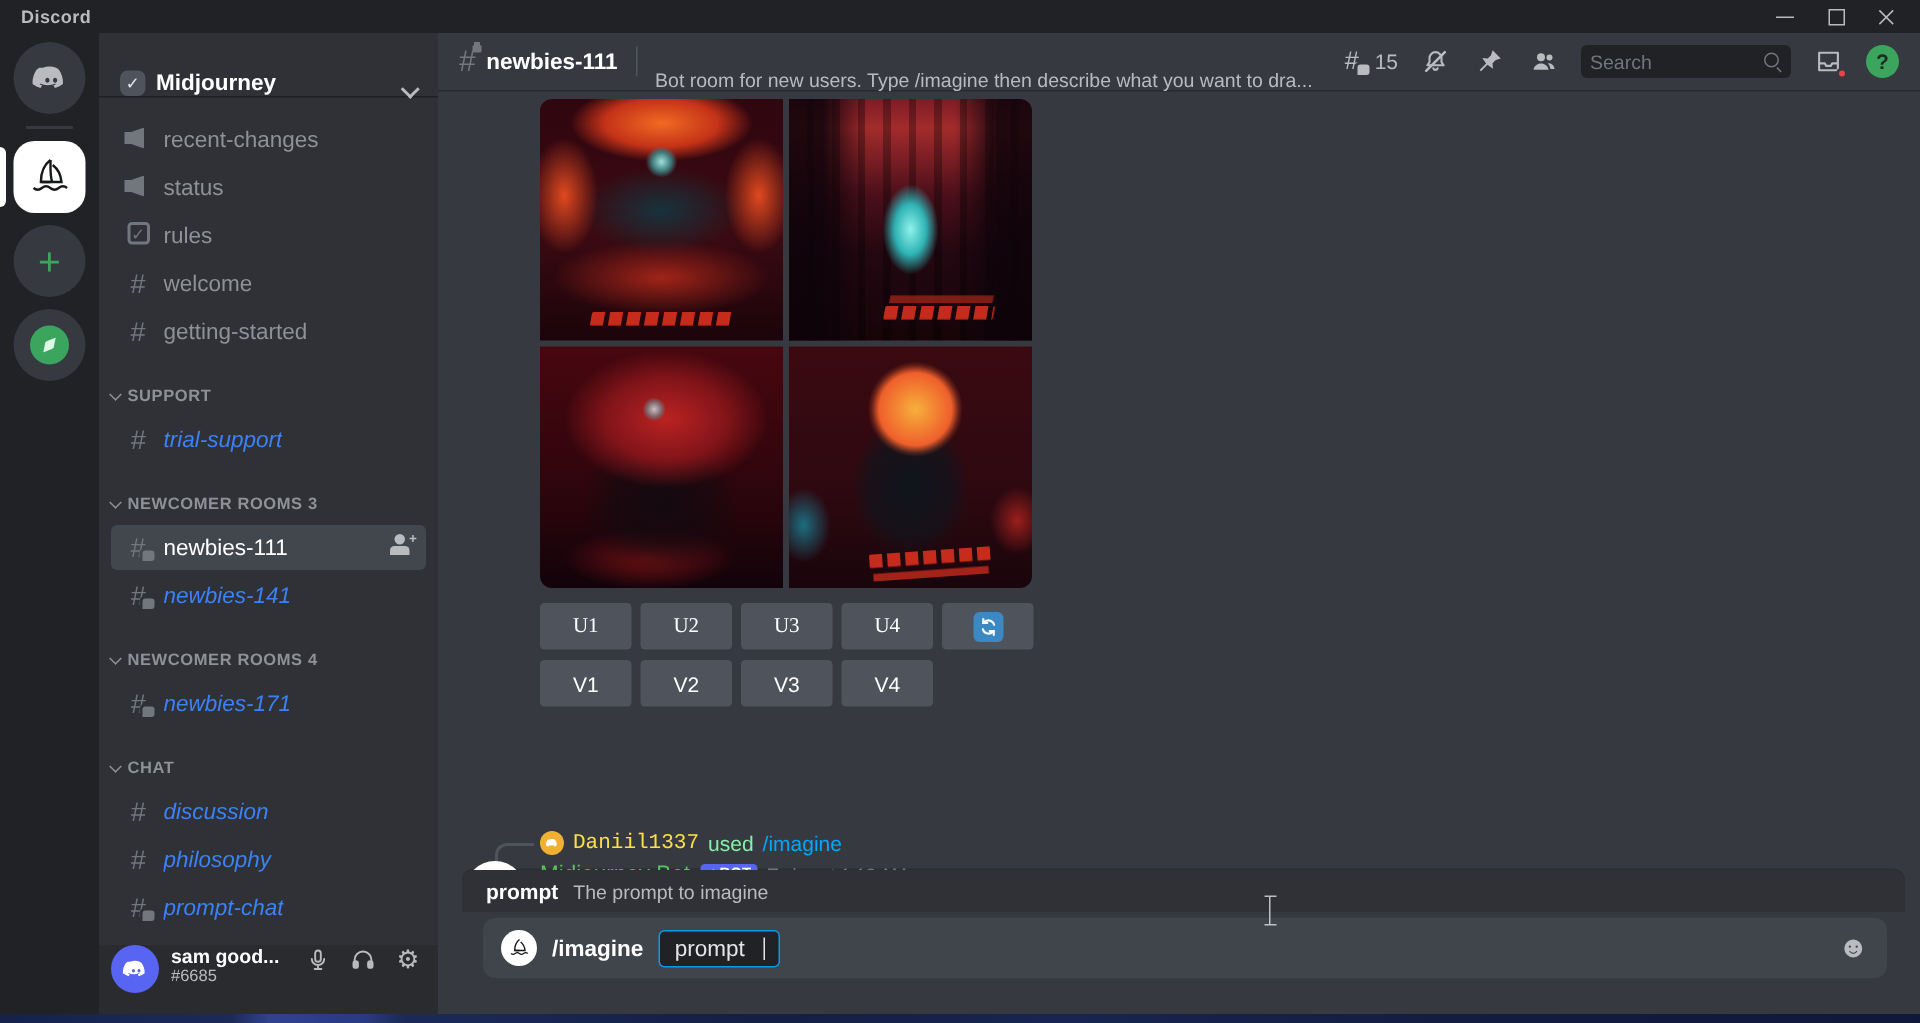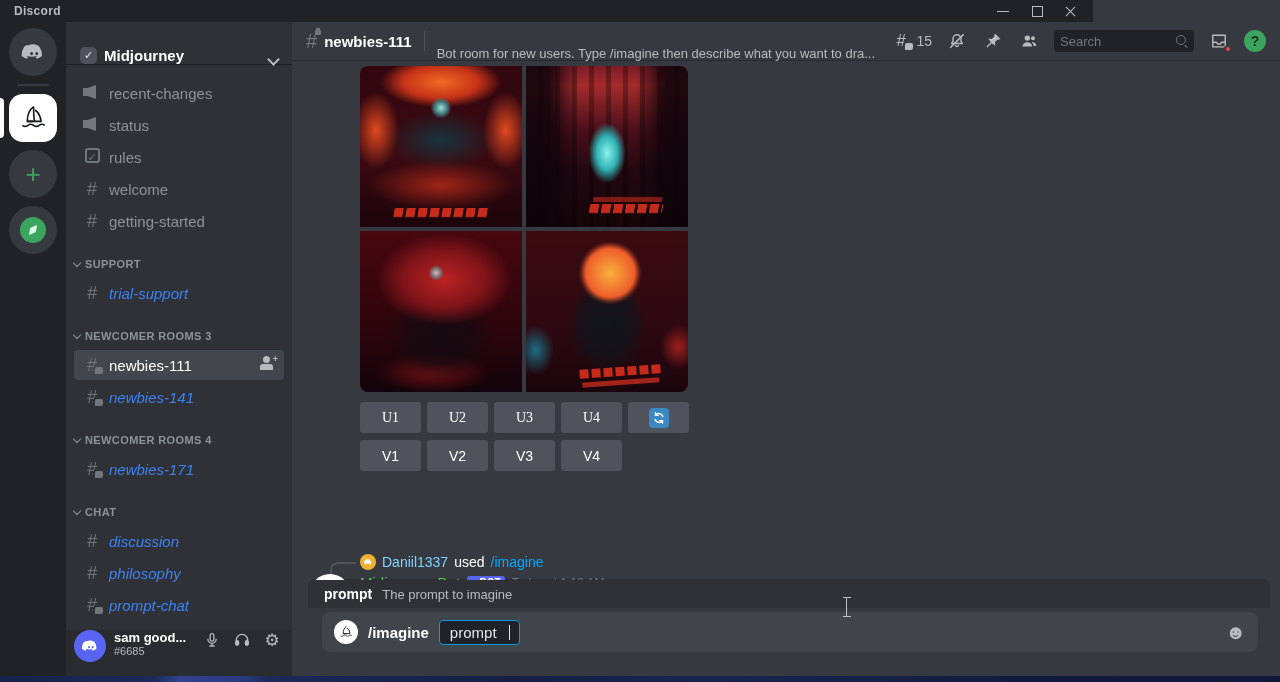--- a/index.html
+++ b/index.html
@@ -1,20 +1,20 @@
 <!DOCTYPE html>
 <html><head>
 <meta charset="utf-8">
 <style>
   * { margin:0; padding:0; box-sizing:border-box; }
   html,body { width:1280px; height:682px; overflow:hidden; background:#36393f;
     font-family:"Liberation Sans","DejaVu Sans",sans-serif; }
 
   
-  .titlebar { position:absolute; top:0; left:0; width:1093px; height:22px;
+  .titlebar { position:absolute; top:0; left:0; width:1280px; height:22px;
     background:#202225; display:flex; align-items:center; z-index:50; }
   .titlebar .app-label { color:#b9bbbe; font-size:12px; font-weight:bold; margin-left:14px; letter-spacing:.3px; }
   .win-controls { margin-left:auto; display:flex; align-items:center; gap:22px; margin-right:16px; }
   .wc { width:12px; height:12px; position:relative; cursor:pointer; }
   .wc-min::after { content:""; position:absolute; left:0; right:0; top:6px; border-top:1.6px solid #b9bbbe; }
   .wc-max::after { content:""; position:absolute; left:1px; top:1px; width:9px; height:9px; border:1.4px solid #b9bbbe; }
   .wc-close::before, .wc-close::after { content:""; position:absolute; left:5px; top:0; height:13px; border-left:1.6px solid #b9bbbe; }
   .wc-close::before { transform:rotate(45deg);} .wc-close::after { transform:rotate(-45deg);}
 
   .app { position:absolute; top:22px; left:0; width:1280px; height:660px; display:flex; }
@@ -159,22 +159,22 @@
     font-size:14px; font-family:inherit; cursor:pointer; display:flex; align-items:center; justify-content:center; }
   .reroll-glyph { width:20px; height:20px; border-radius:4px; background:#3b88c3; display:flex; align-items:center; justify-content:center; }
   .reroll-glyph svg { width:14px; height:14px; }
 
   
   .spine { position:absolute; left:38px; top:502px; width:26px; height:13px;
     border-left:2px solid #4f545c; border-top:2px solid #4f545c; border-top-left-radius:8px; }
   .interaction { position:absolute; left:68px; top:494px; display:flex; align-items:center; gap:6px; font-size:14px; }
   .mini-av { width:16px; height:16px; border-radius:50%; background:#f0b132; display:flex; align-items:center; justify-content:center; flex:none; }
   .mini-av svg { width:10px; height:10px; }
-  .iuser { color:#7dd3fc; font-weight:500; cursor:pointer; }
-  .iused { color:#ffffff; }
+  .iuser { color:#fde047; font-weight:500; cursor:pointer;font-family:Liberation Mono, monospace; }
+  .iused { color:#86efac; }
   .icmd { color:#00a8fc; cursor:pointer; }
 
   
   .bot-av { position:absolute; left:18px; top:514px; width:40px; height:40px; border-radius:50%;
     background:#fff; display:flex; align-items:center; justify-content:center; cursor:pointer; }
   .msghead { position:absolute; left:68px; top:514px; display:flex; align-items:center; gap:7px; }
   .bot-name { color:#57c25c; font-size:15px; font-weight:500; cursor:pointer; }
   .bot-badge { background:#5865f2; color:#fff; font-size:10px; font-weight:bold; border-radius:3px;
     padding:1px 4px 1px 3px; display:flex; align-items:center; gap:2px; }
   .bot-badge::before { content:"✓"; font-size:9px; }

